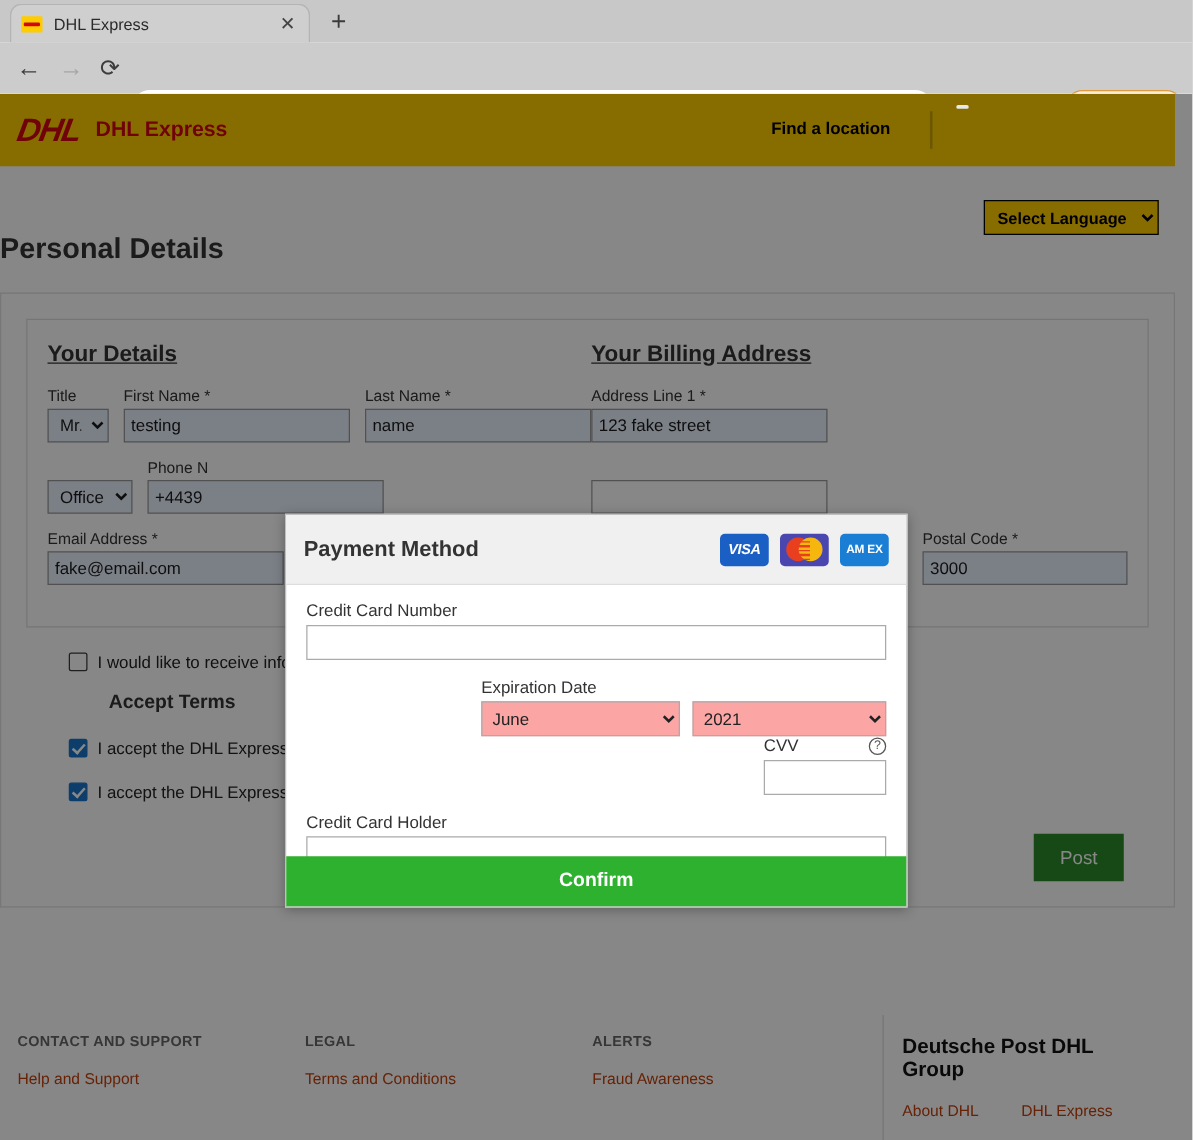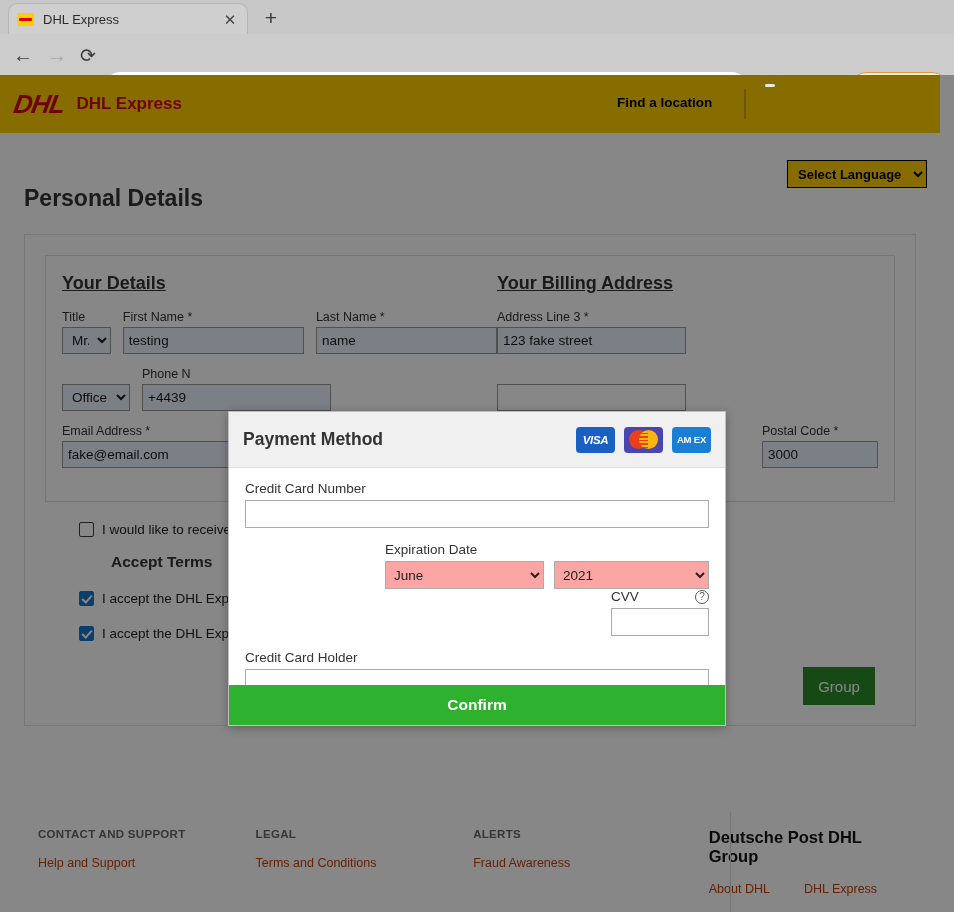--- a/index.html
+++ b/index.html
@@ -164,21 +164,21 @@
     position:absolute; left:744px; top:14px; width:2px; height:30px;
     background:#cca300;
   }
   .lang-select {
     position:absolute; left:787px; top:85px; width:140px; height:28px;
     border:1px solid #000; background:#fc0;
     font-family:"Liberation Sans", sans-serif;
     font-size:13px; font-weight:bold; color:#000; padding-left:6px;
   }
 
-  .content { padding: 0 24px; }
+  .content { padding: 0 0; }
 
   .page-title {
     font-size:23px; font-weight:bold; color:#333;
     margin:52px 0 22px 0; padding-left:0;
   }
 
   .card-outer {
     border:1px solid #e0e0e0; background:#fff; padding:20px;
   }
   .panel {
@@ -430,21 +430,21 @@
                     <input class="fld w-email" value="fake@email.com" style="">
                   </div>
                 </div>
               </div>
 
               <div class="col-right">
                 <div class="section-title">Your Billing Address</div>
 
                 <div class="fld-row">
                   <div>
-                    <label class="fld-label">Address Line 3 *</label>
+                    <label class="fld-label">Address Line 1 *</label>
                     <input class="fld w-addr" value="123 fake street" style="">
                   </div>
                 </div>
 
                 <div class="fld-row">
                   <div>
                     <div class="sp"></div>
                     <input class="fld w-addr empty" value="" style="">
                   </div>
                 </div>
@@ -472,21 +472,21 @@
             <span class="cbx-text">I accept the DHL Express</span>
           </div>
 
           <div class="checkbox-row">
             <div class="cbx checked"></div>
             <span class="cbx-text">I accept the DHL Express </span>
             <a class="link cbx-text">Privacy and Cookies Policy</a>
           </div>
 
           <div class="btn-wrap">
-            <button class="next-btn">Group</button>
+            <button class="next-btn">Post</button>
           </div>
         </div>
 
         <div class="footer">
           <div class="fcol">
             <div class="fcol-head">CONTACT AND SUPPORT</div>
             <a class="flink">Help and Support</a>
           </div>
           <div class="fcol">
             <div class="fcol-head">LEGAL</div>

